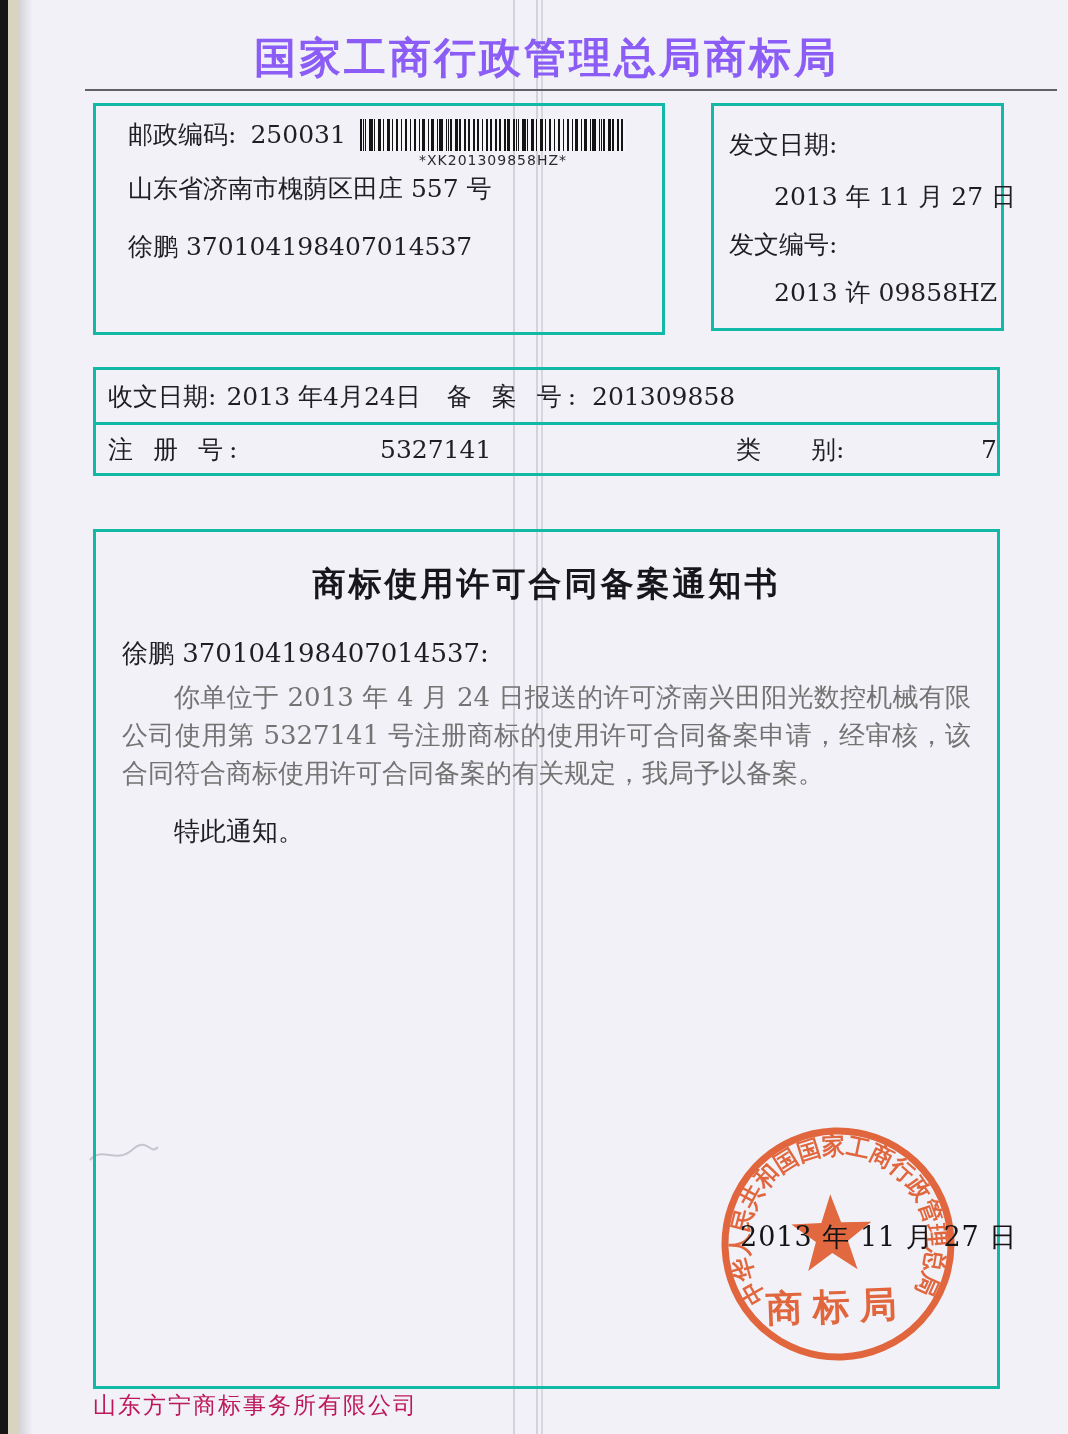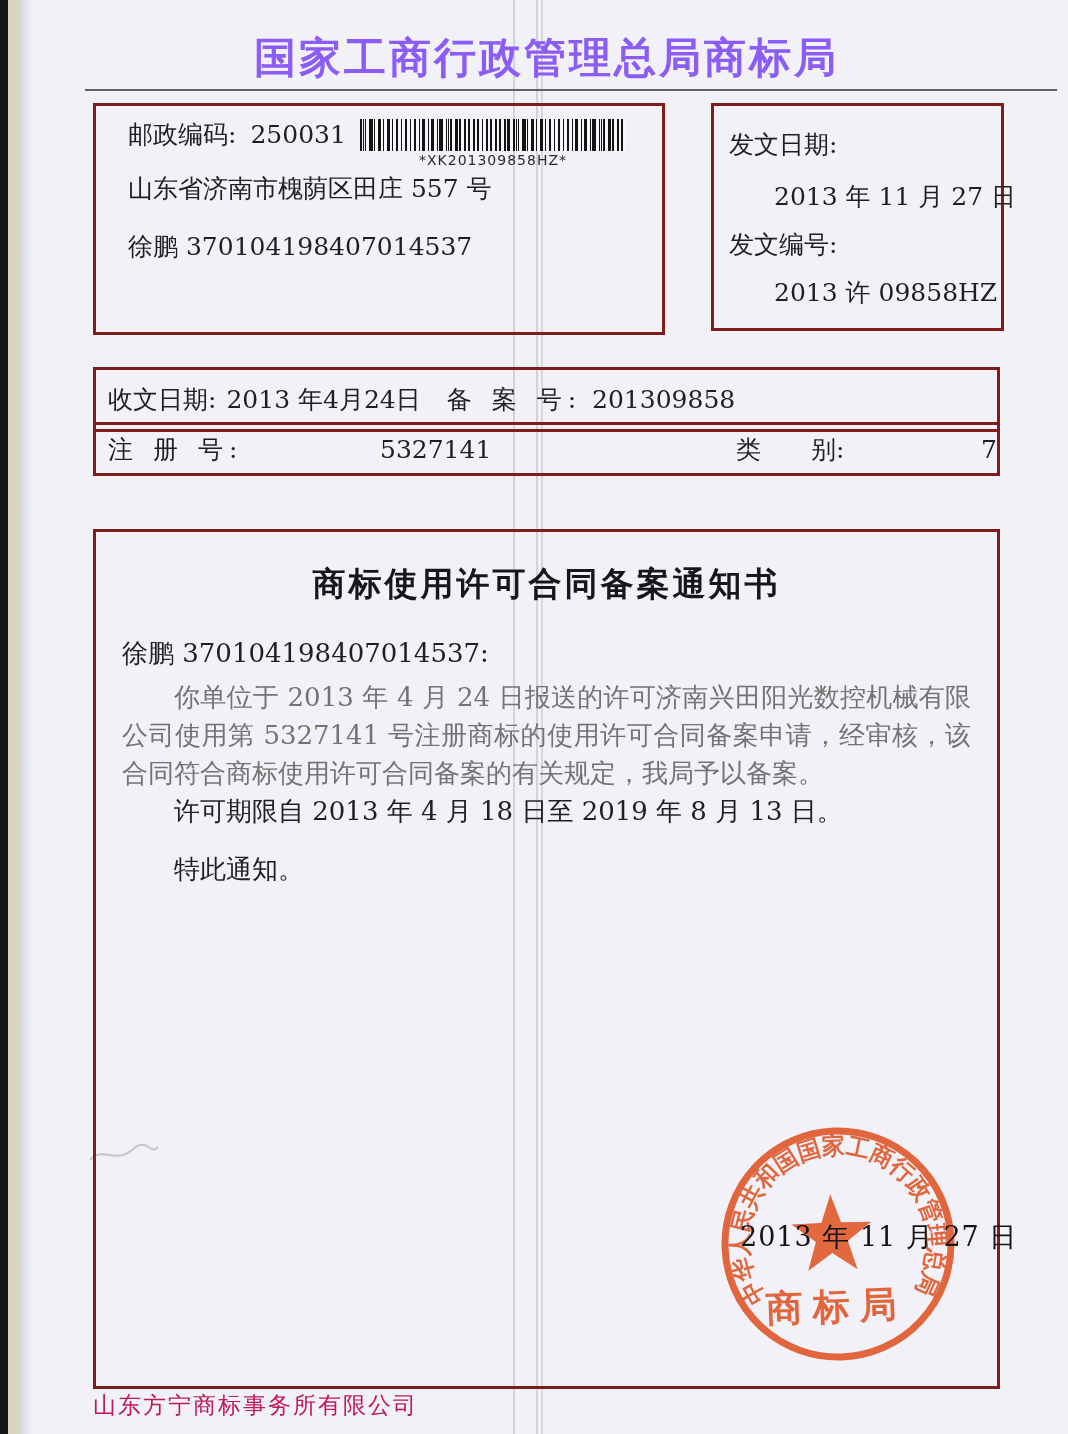--- a/index.html
+++ b/index.html
@@ -22,21 +22,21 @@
   .sl3{left:541px;width:2px;opacity:.45;}
   .smudge{position:absolute;left:88px;top:1140px;opacity:.5;}
 
   .doc-title{
     position:absolute;left:93px;top:30px;width:907px;
     text-align:center;font-size:42px;font-weight:bold;
     letter-spacing:3px;color:#8b5cf6;white-space:nowrap;
   }
   .title-rule{position:absolute;left:85px;top:89px;width:972px;height:2px;background:#606066;}
 
-  .box{position:absolute;border:3px solid #7f1d1d;box-sizing:border-box;}
+  .box{position:absolute;border:3px solid #14b8a6;box-sizing:border-box;}
   .mail-box{left:93px;top:103px;width:572px;height:232px;}
   .dispatch-box{left:711px;top:103px;width:293px;height:228px;}
 
   .mail-row{position:absolute;left:32px;font-size:25px;white-space:nowrap;}
   .mail-postal{top:12px;}
   .mail-address{top:66px;}
   .mail-recipient{top:124px;}
   .label-gap{margin-right:14px;}
 
   .barcode-wrap{position:absolute;left:264px;top:13px;width:266px;}
@@ -54,21 +54,21 @@
   }
 
   .dispatch-row{position:absolute;font-size:25px;white-space:nowrap;}
   .d-label1{left:15px;top:22px;}
   .d-value1{left:60px;top:74px;}
   .d-label2{left:15px;top:122px;}
   .d-value2{left:60px;top:170px;}
 
   .case-row{left:93px;width:907px;display:flex;align-items:center;
     font-size:25px;white-space:pre;}
-  .case-row1{top:367px;height:65px;}
+  .case-row1{top:367px;height:58px;}
   .case-row2{top:422px;height:54px;justify-content:space-between;}
   .case-row .cell{padding-left:12px;}
   .sp-label{letter-spacing:6px;}
   .filing-group{margin-left:26px;}
   .class-group{margin-left:118px;}
   .val-gap{margin-left:10px;}
 
   .notice-box{left:93px;top:529px;width:907px;height:860px;padding:0 26px;}
   .notice-title{
     margin:30px 0 0 0;text-align:center;
@@ -139,21 +139,20 @@
     <span class="cell sp-label">注 册 号:</span>
     <span class="val-gap">5327141</span>
     <span class="class-group">类　　别:</span>
     <span class="val-gap">7</span>
   </div>
 
   <div class="box notice-box">
     <h2 class="notice-title">商标使用许可合同备案通知书</h2>
     <p class="salutation">徐鹏 370104198407014537:</p>
     <p class="body-para">你单位于 2013 年 4 月 24 日报送的许可济南兴田阳光数控机械有限公司使用第 5327141 号注册商标的使用许可合同备案申请，经审核，该合同符合商标使用许可合同备案的有关规定，我局予以备案。</p>
-    <p class="body-para2">许可期限自 2013 年 4 月 18 日至 2019 年 8 月 13 日。</p>
     <p class="closing">特此通知。</p>
   </div>
 
   <svg class="stamp" viewBox="0 0 250 250">
     <defs>
       <path id="ringTextPath" d="M 51.3,176.6 A 90,90 0 1 1 198.7,176.6" fill="none"></path>
     </defs>
     <circle cx="125" cy="125" r="113" fill="none" stroke="#ed5f2e" stroke-width="7"></circle>
     <text font-size="24" font-weight="bold" fill="#ed5f2e" letter-spacing="0">
       <textPath href="#ringTextPath" startOffset="0" textLength="390" lengthAdjust="spacingAndGlyphs">中华人民共和国国家工商行政管理总局</textPath>

